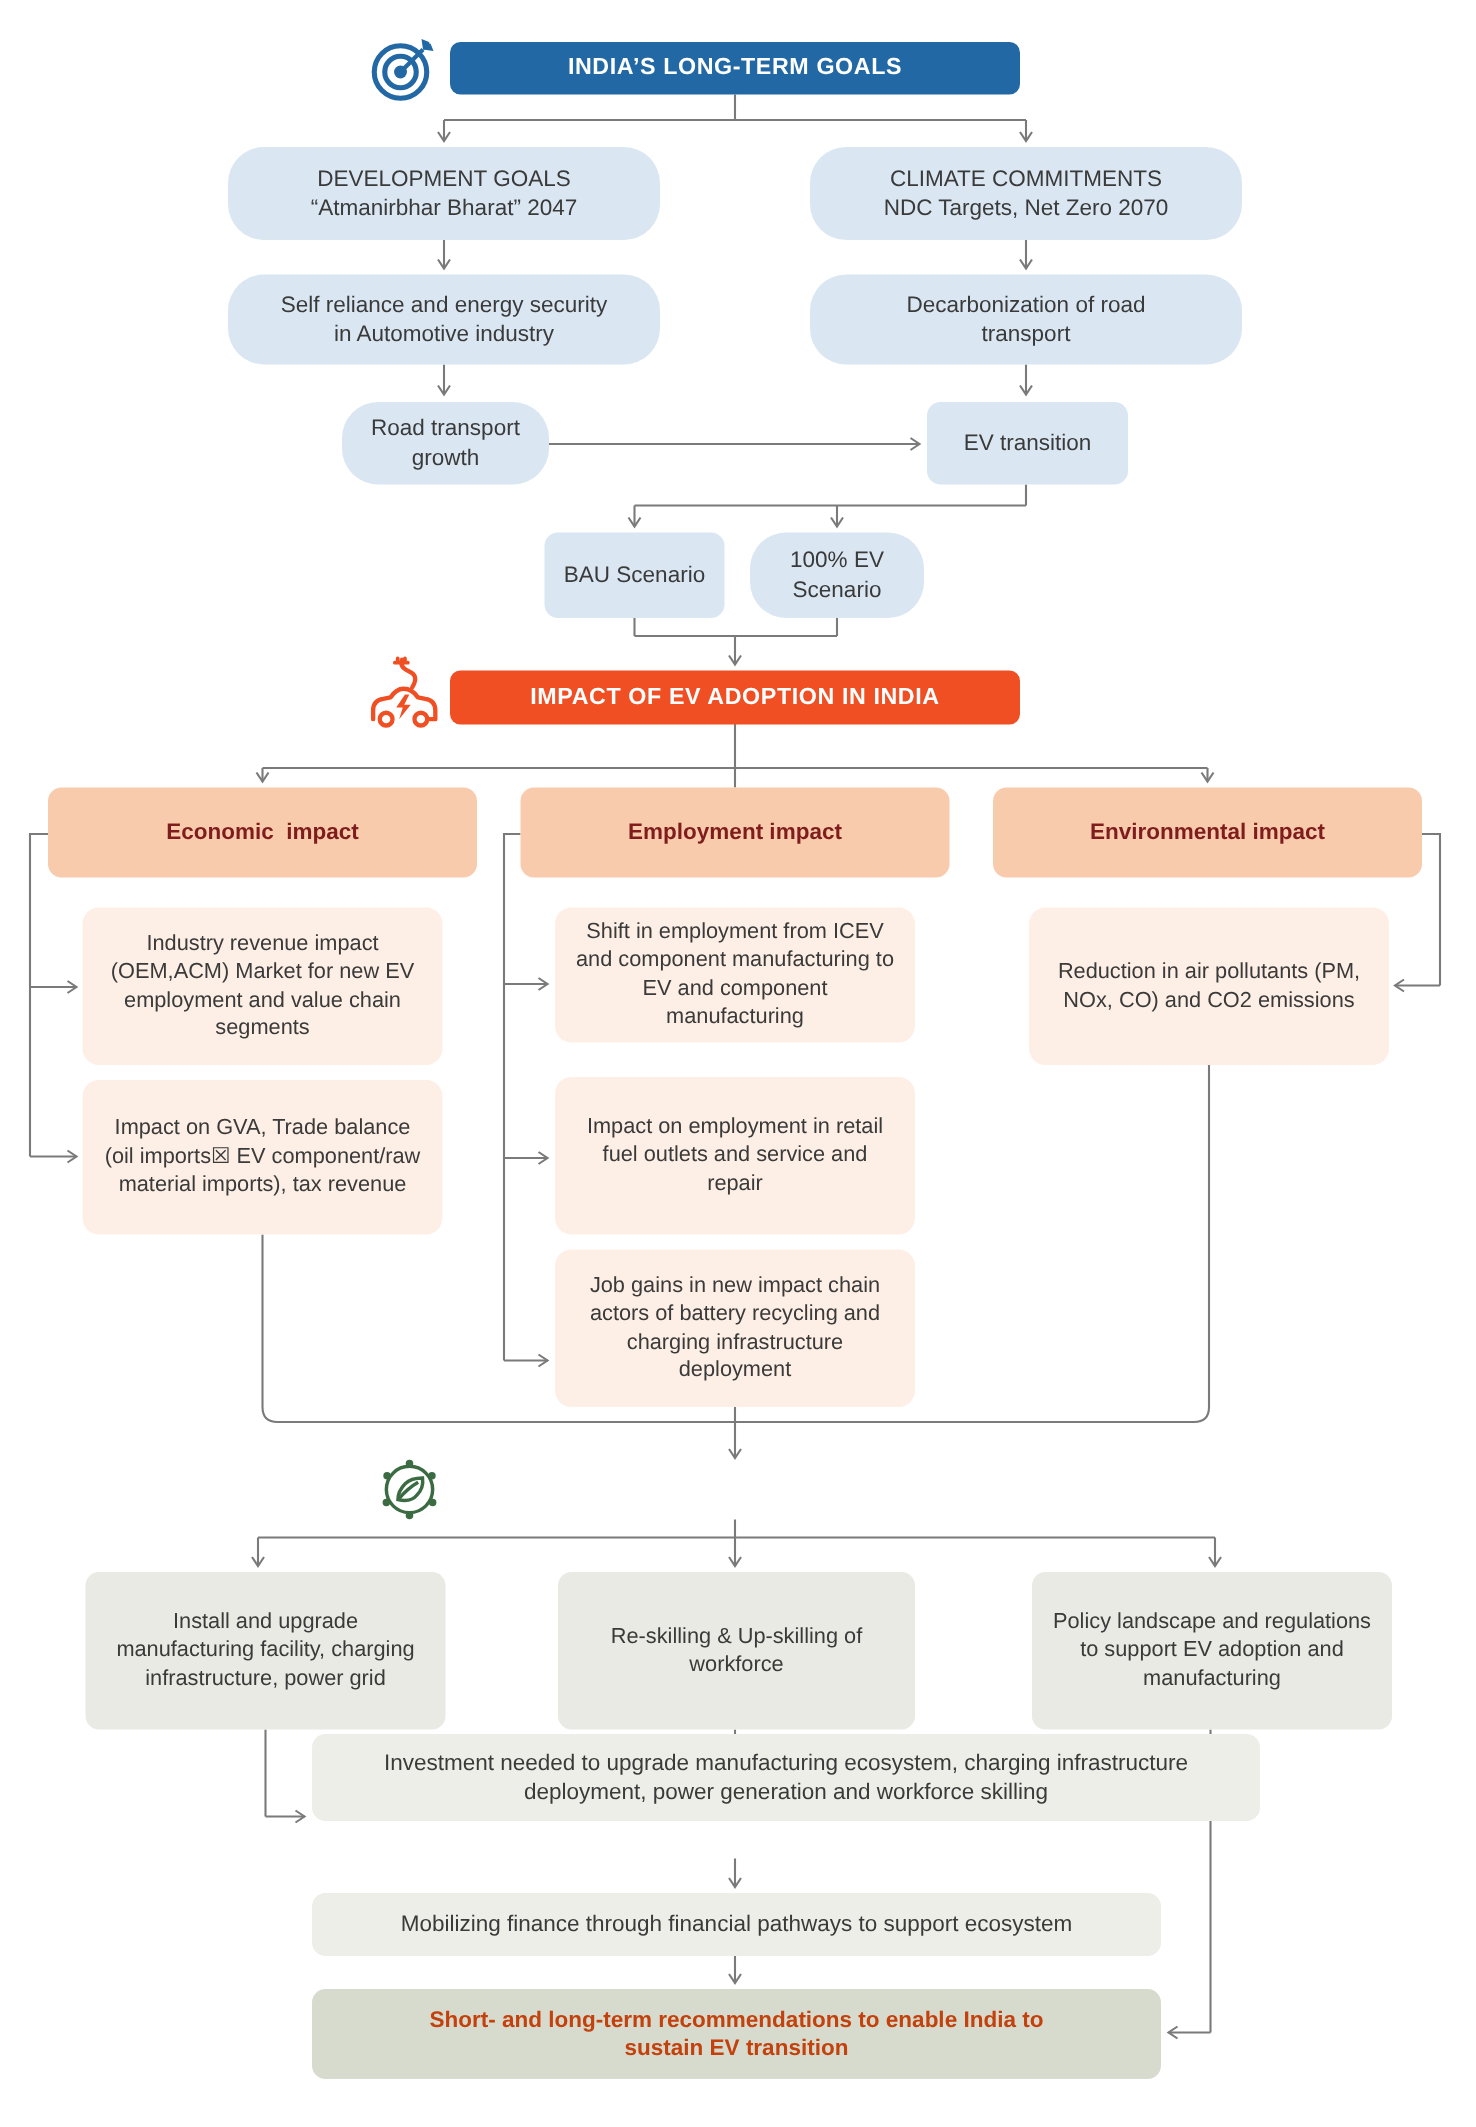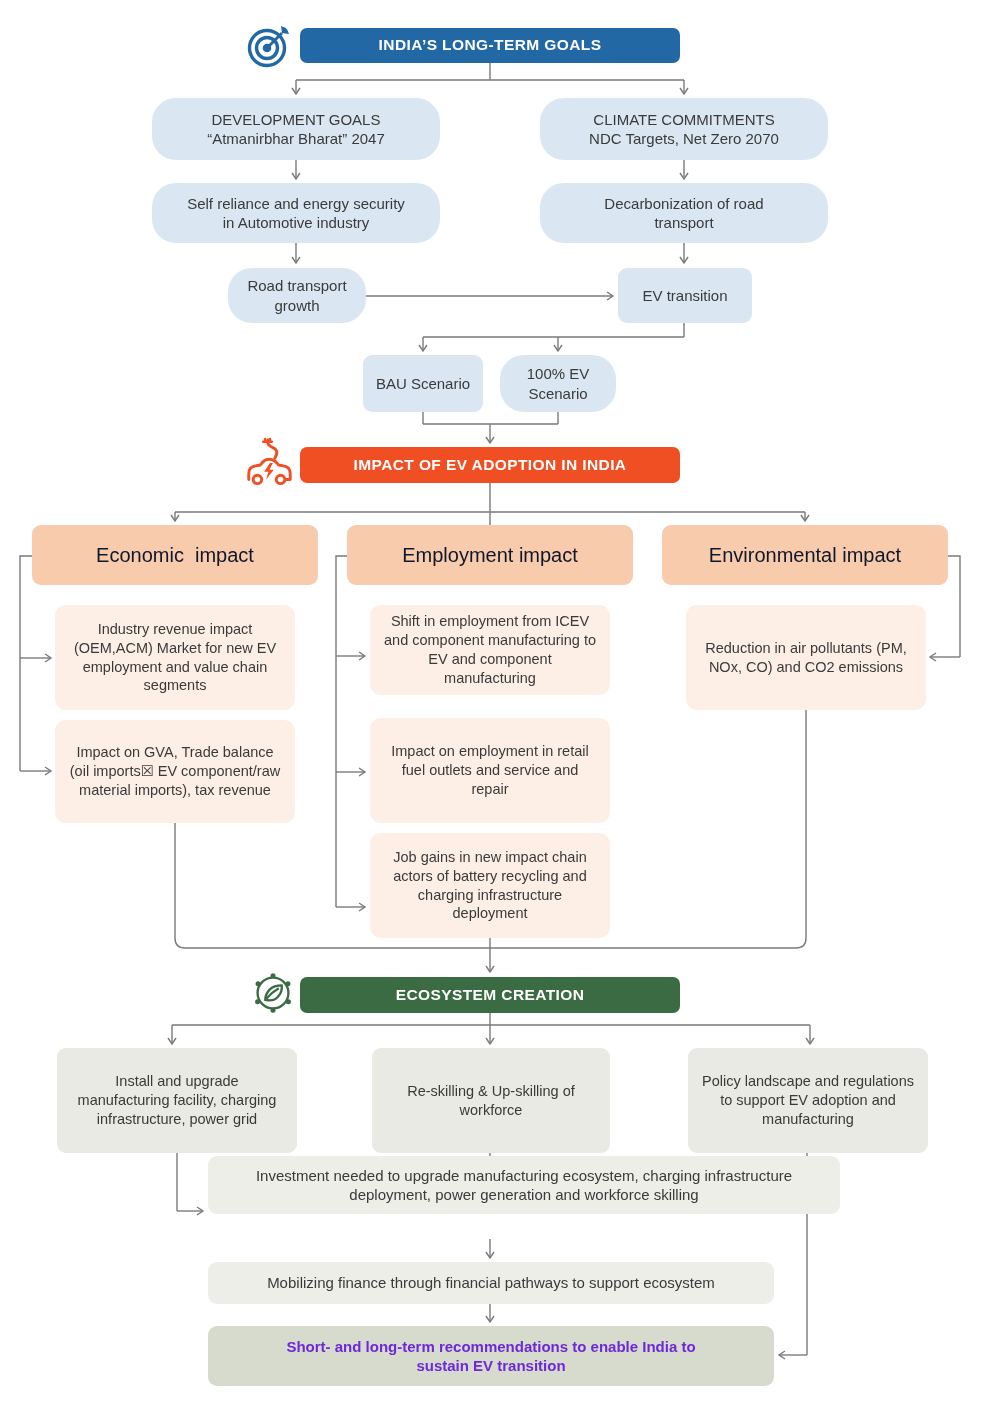--- a/index.html
+++ b/index.html
@@ -7,25 +7,25 @@
   #stage{position:relative;width:984px;height:1418px;background:#ffffff;overflow:hidden;}
   #wires{position:absolute;left:0;top:0;width:984px;height:1418px;}
   .box{position:absolute;display:flex;align-items:center;justify-content:center;
        text-align:center;box-sizing:border-box;line-height:1.3;}
   .hdr{border-radius:7px;color:#ffffff;font-weight:bold;font-size:15.5px;letter-spacing:.4px;white-space:pre-wrap;text-align:center;}
   .hdr-blue{background:#2268A4;}
   .hdr-orange{background:#F04F23;}
   .hdr-green{background:#3B6B42;}
   .lblue{background:#DAE7F2;border-radius:9px;font-size:15px;padding:4px 10px;}
   .pre{white-space:pre-line;border-radius:24px;}
-  .impact-hdr{background:#F9CBAD;border-radius:9px;font-weight:normal;font-size:20px;color:#0f172a;white-space:pre-wrap;}
+  .impact-hdr{background:#F9CBAD;border-radius:9px;font-weight:bold;font-size:15px;color:#7f1d1d;white-space:pre-wrap;}
   .lpeach{background:#FDEFE5;border-radius:11px;font-size:14.5px;padding:6px 14px;}
   .lgray{background:#E9EAE3;border-radius:9px;font-size:14.5px;padding:6px 14px;}
   .lgray2{background:#EDEEE8;border-radius:9px;font-size:15px;padding:6px 24px;white-space:pre-wrap;}
-  .recom{background:#D7DBCD;border-radius:9px;font-size:15px;font-weight:bold;color:#6d28d9;padding:23px 60px;}
+  .recom{background:#D7DBCD;border-radius:9px;font-size:15px;font-weight:bold;color:#c2410c;padding:23px 60px;}
   .icon{position:absolute;}
   .icon svg{width:100%;height:100%;display:block;}
 </style>
 </head>
 <body>
 
 <div id="stage">
 
   <svg id="wires" viewBox="0 0 984 1418" fill="none" stroke="#7a7a7a" stroke-width="1.4">
     <defs>
@@ -147,21 +147,20 @@
         <circle cx="28" cy="10" r="2.6"></circle>
         <circle cx="43.5" cy="18.5" r="2.6"></circle>
         <circle cx="44" cy="37" r="2.6"></circle>
         <circle cx="28" cy="46" r="2.6"></circle>
         <circle cx="12" cy="37" r="2.6"></circle>
         <circle cx="12.5" cy="18.5" r="2.6"></circle>
       </g>
     </svg>
   </div>
 
-  <div class="box hdr hdr-green" style="left:300px;top:977px;width:380px;height:36px">ECOSYSTEM CREATION</div>
 
   <div class="box lgray" style="left:57px;top:1048px;width:240px;height:105px">Install and upgrade manufacturing facility, charging infrastructure, power grid</div>
   <div class="box lgray" style="left:372px;top:1048px;width:238px;height:105px">Re-skilling &amp; Up-skilling of workforce</div>
   <div class="box lgray" style="left:688px;top:1048px;width:240px;height:105px">Policy landscape and regulations to support EV adoption and manufacturing</div>
 
   <div class="box lgray2" style="left:208px;top:1156px;width:632px;height:58px">Investment needed to upgrade manufacturing ecosystem, charging infrastructure  deployment, power generation and workforce skilling</div>
   <div class="box lgray2" style="left:208px;top:1262px;width:566px;height:42px">Mobilizing finance through financial pathways to support ecosystem</div>
   <div class="box recom" style="left:208px;top:1326px;width:566px;height:60px">Short- and long-term recommendations to enable India to sustain EV transition</div>
 
 </div>

